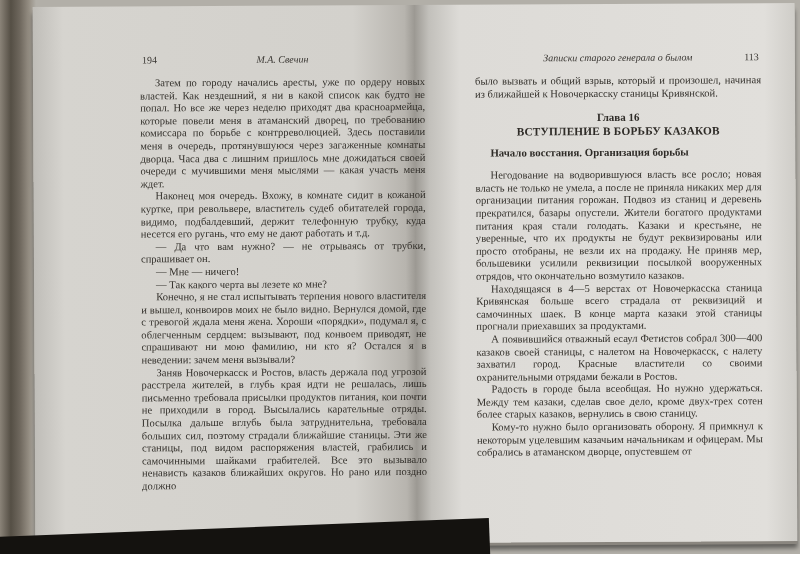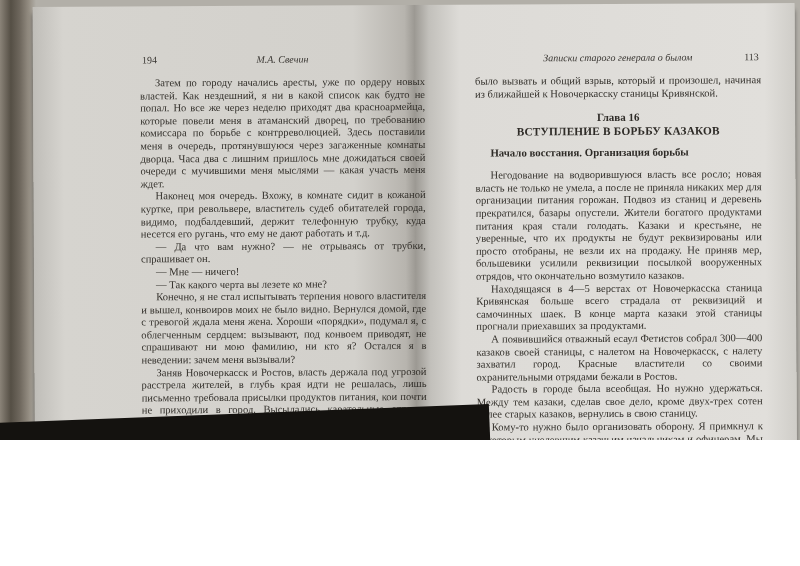--- a/index.html
+++ b/index.html
@@ -1,19 +1,19 @@
 <!DOCTYPE html>
 <html><head>
 <meta charset="utf-8">
 <style>
   html, body { margin: 0; padding: 0; }
   .stage {
     position: relative;
     width: 800px;
-    height: 440px;
+    height: 554px;
     overflow: hidden;
     background: #b2afa8;
     font-family: "Liberation Serif", serif;
   }
   .scan-edge-left {
     position: absolute; left: 0; top: 0; width: 36px; height: 100%;
     background: linear-gradient(90deg, #8a8378 0%, #554f45 30%, #6e675d 55%, #948d82 80%, #b2afa8 100%);
   }
   .scan-edge-bottom {
     position: absolute; left: -30px; bottom: -26px; width: 520px; height: 52px;

